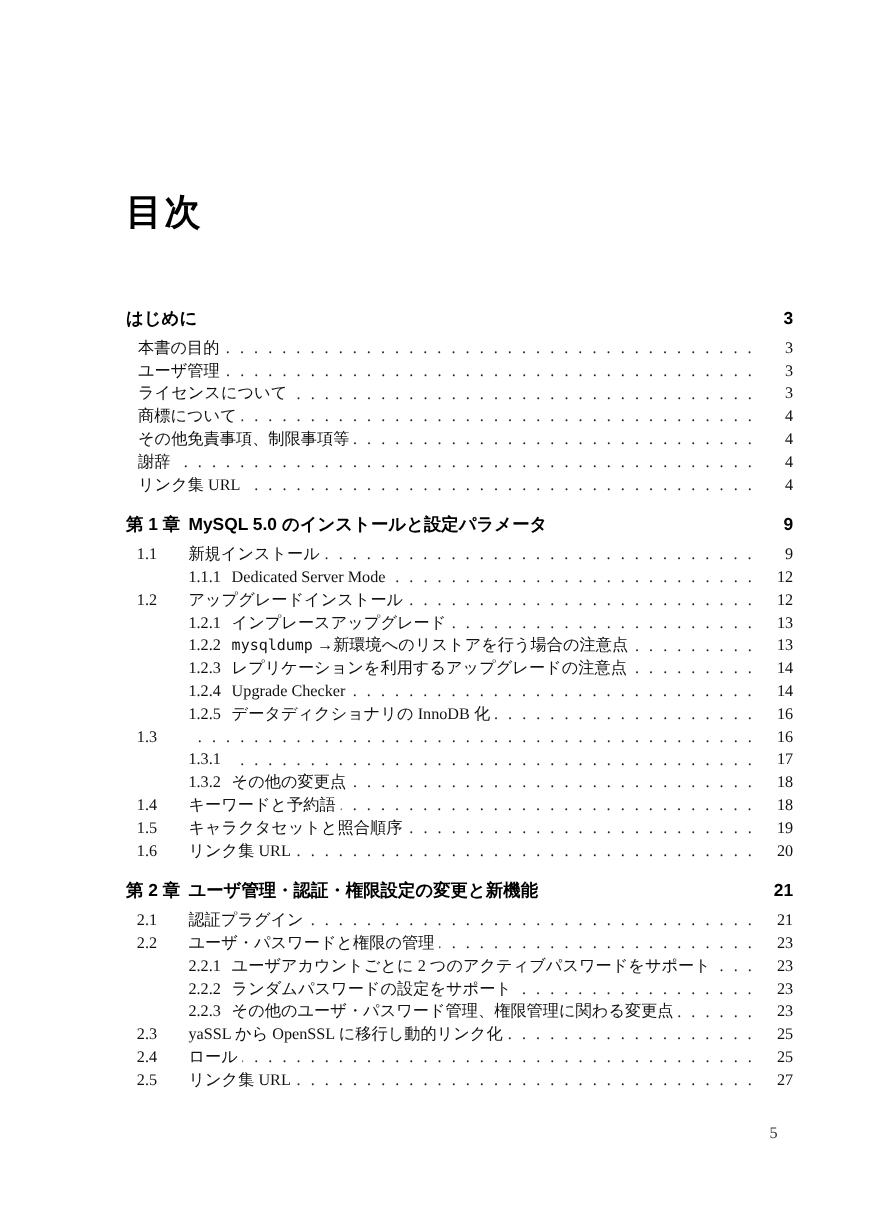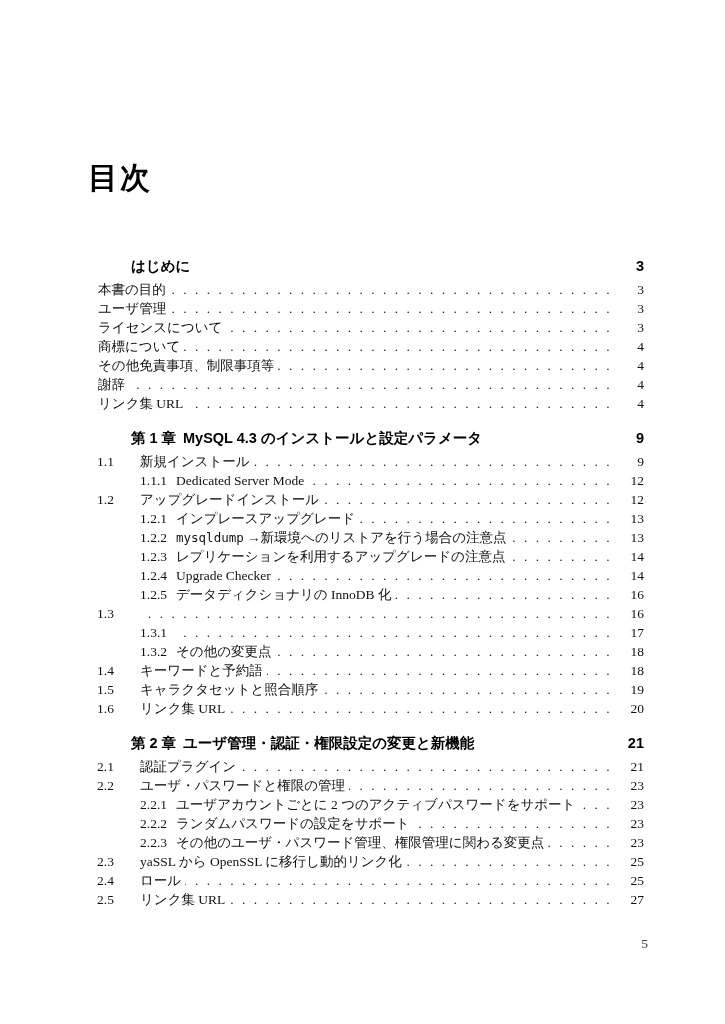--- a/index.html
+++ b/index.html
@@ -11,21 +11,21 @@
     position: relative;
     width: 725px;
     height: 1024px;
     background: #ffffff;
     color: #111111;
     font-family: "Liberation Serif", "DejaVu Serif", serif;
     overflow: hidden;
   }
   .content {
     position: absolute;
-    left: 88px;
+    left: 105px;
     top: 160px;
     width: 556px;
   }
   .doc-title {
     margin: 0 0 60px 0;
     font-family: "Liberation Sans", "DejaVu Sans", sans-serif;
     font-weight: bold;
     font-size: 30px;
     line-height: 1.2;
     letter-spacing: 2px;
@@ -41,21 +41,20 @@
     line-height: 19px;
     white-space: nowrap;
   }
   .header-row {
     font-family: "Liberation Sans", "DejaVu Sans", sans-serif;
     font-weight: bold;
     font-size: 14.5px;
     line-height: 21px;
     margin-bottom: 3px;
     color: #000000;
-    margin-left: 43px;
   }
   .chapnum { flex: none; width: 52px; }
   .front   { padding-left: 10px; }
   .lvl1    { padding-left: 9px; align-items: flex-end; }
   .lvl2    { padding-left: 52px; }
   .num1 { flex: none; width: 43px; }
   .num2 { flex: none; width: 36px; }
   .label { flex: none; }
   .mono {
     font-family: "DejaVu Sans Mono", "Liberation Mono", monospace;
@@ -135,21 +134,21 @@
           </div>
           <div class="row front">
             <span class="label">リンク集 URL</span>
             <span class="dots"></span>
             <span class="pg">4</span>
           </div>
         </section>
         <section class="toc-section">
           <div class="row header-row">
             <span class="chapnum">第 1 章</span>
-            <span class="label">MySQL 4.3 のインストールと設定パラメータ</span>
+            <span class="label">MySQL 5.0 のインストールと設定パラメータ</span>
             <span class="fill"></span>
             <span class="pg">9</span>
           </div>
           <div class="row lvl1">
             <span class="num1">1.1</span>
             <span class="label">新規インストール</span>
             <span class="dots"></span>
             <span class="pg">9</span>
           </div>
           <div class="row lvl2">

